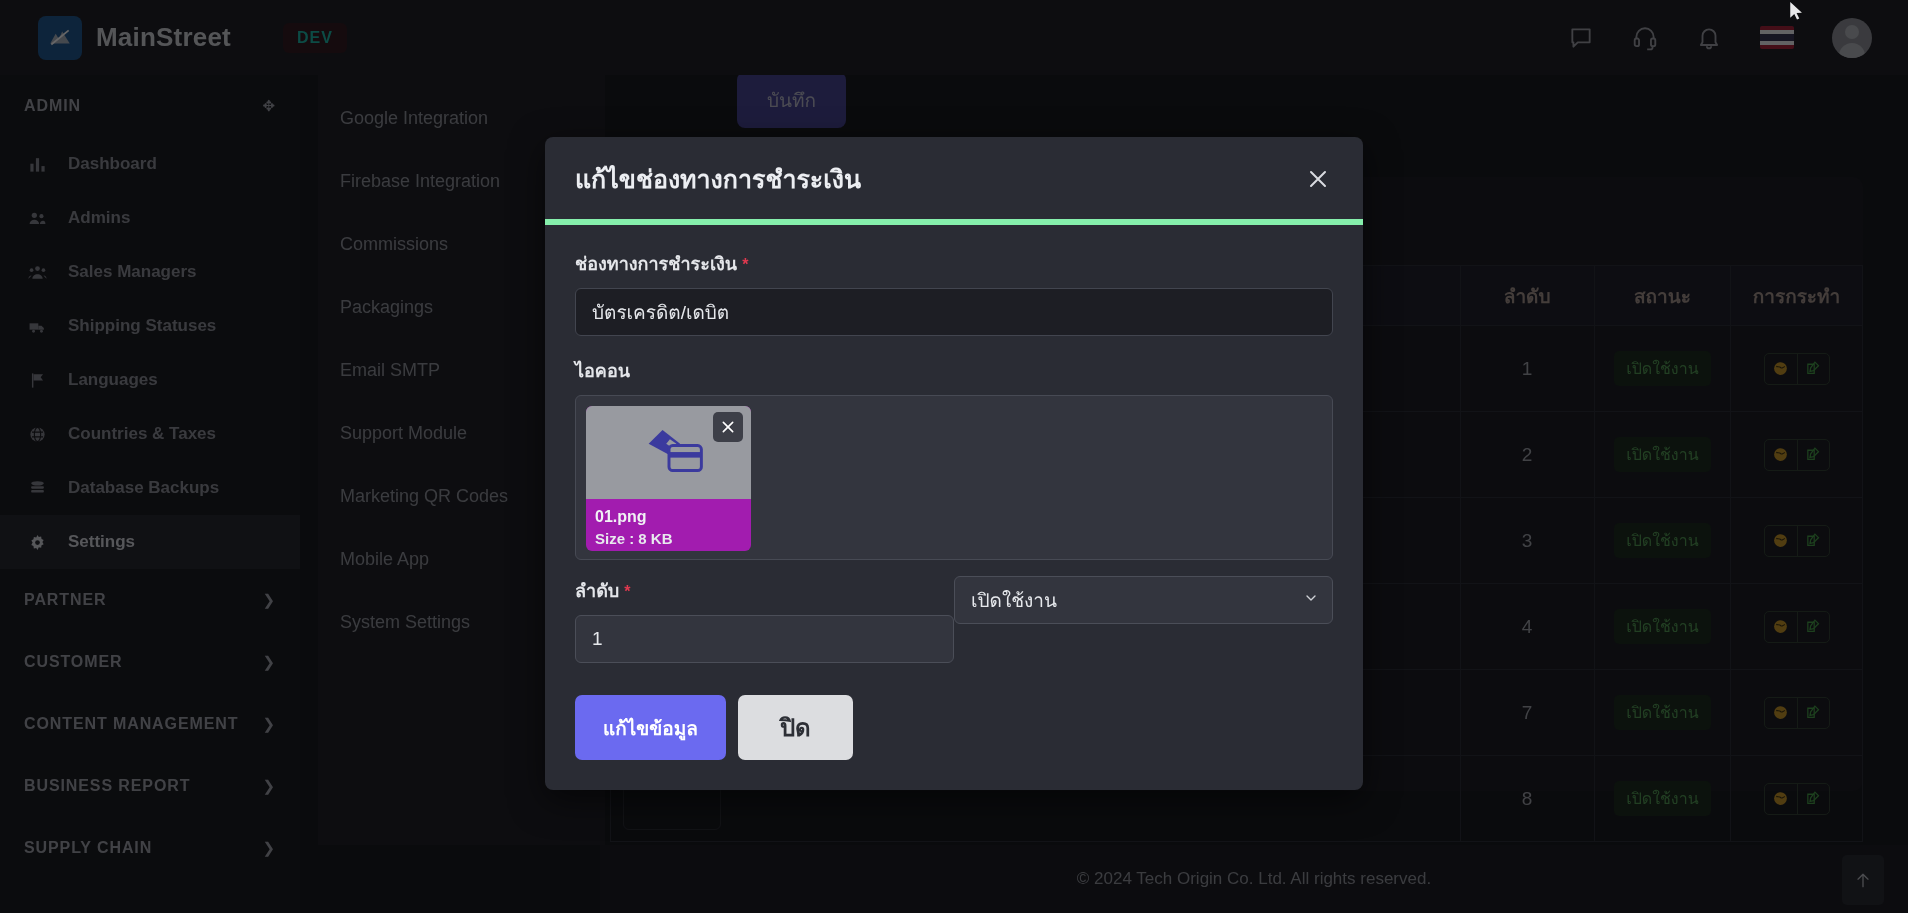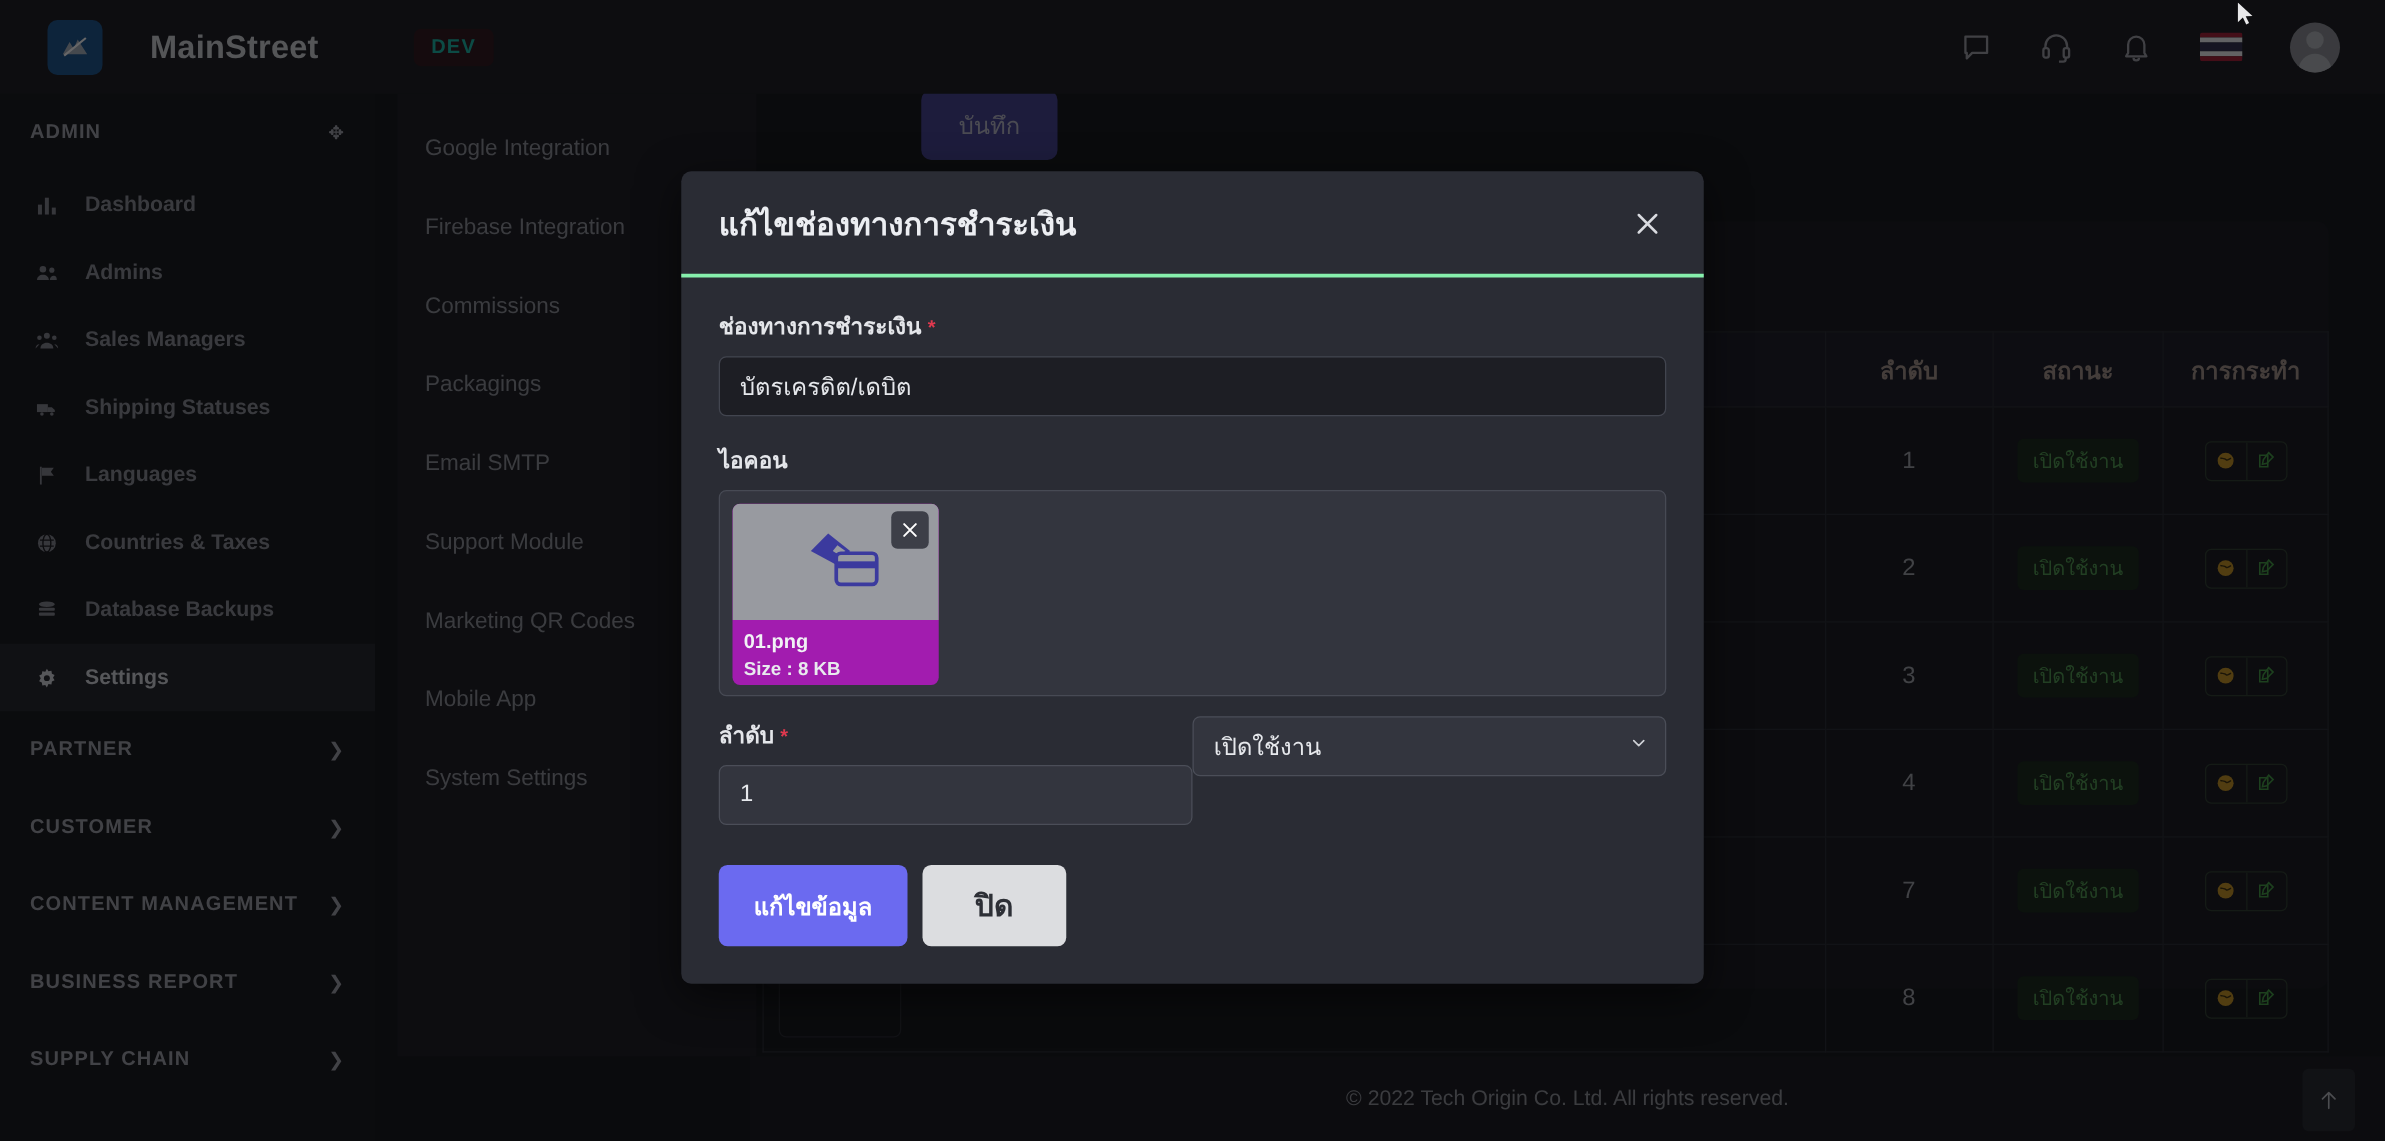--- a/index.html
+++ b/index.html
@@ -10,21 +10,21 @@
     overflow: hidden;
   }
   #app { position: relative; width: 1908px; height: 913px; }
 
   
   .topbar {
     position: absolute; top: 0; left: 0; width: 1908px; height: 75px;
     background: #16171c; display: flex; align-items: center;
     z-index: 30;
   }
-  .brand { display: flex; align-items: center; width: 300px; padding-left: 38px; gap: 24px; }
+  .brand { display: flex; align-items: center; width: 300px; padding-left: 38px; }
   .brand-logo {
     width: 44px; height: 44px; border-radius: 8px; background: #17538c;
     display: flex; align-items: center; justify-content: center;
     margin-right: 14px; flex: none;
   }
   .brand-name { font-size: 26px; font-weight: bold; color: #cfd1d6; letter-spacing: .2px; }
   .dev-badge {
     margin-left: 52px; background: #2a1016; color: #14b8a6;
     font-size: 16px; font-weight: bold; letter-spacing: 1px;
     padding: 6px 14px; border-radius: 6px;
@@ -149,21 +149,21 @@
   .overlay {
     position: absolute; inset: 0; background: rgba(8,8,10,.62); z-index: 40;
   }
   .modal {
     position: absolute; left: 545px; top: 137px; width: 818px;
     background: #2a2c34; border-radius: 8px; z-index: 50;
     box-shadow: 0 10px 34px rgba(0,0,0,.55);
   }
   .modal-head {
     display: flex; align-items: center; padding: 22px 30px 20px 30px;
-    border-bottom: 3px solid #86efac;
+    border-bottom: 6px solid #86efac;
   }
   .modal-title { font-size: 25px; font-weight: bold; color: #eceef2; }
   .modal-close {
     margin-left: auto; width: 30px; height: 30px; cursor: pointer;
     display: flex; align-items: center; justify-content: center;
   }
   .modal-close svg { width: 24px; height: 24px; stroke: #d9dbe0; stroke-width: 2; }
   .modal-body { padding: 24px 30px 6px 30px; }
   .fld-label { font-size: 18px; color: #e4e6ea; font-weight: bold; margin-bottom: 10px; display: block; }
   .req { color: #e0394f; font-size: 16px; }
@@ -560,21 +560,21 @@
                     </svg>
                   </span>
               </span>
             </td>
           </tr>
         </tbody>
       </table>
     </div>
 
     <div class="footer">
-      <span>© 2022 Tech Origin Co. Ltd. All rights reserved.</span>
+      <span>© 2024 Tech Origin Co. Ltd. All rights reserved.</span>
       <span class="to-top">
         <svg viewBox="0 0 24 24">
             <path d="M12 20V5M12 5l-6 6M12 5l6 6" stroke-linecap="round" stroke-linejoin="round"></path>
           </svg>
       </span>
     </div>
   </div>
 
   <div class="overlay"></div>
 

